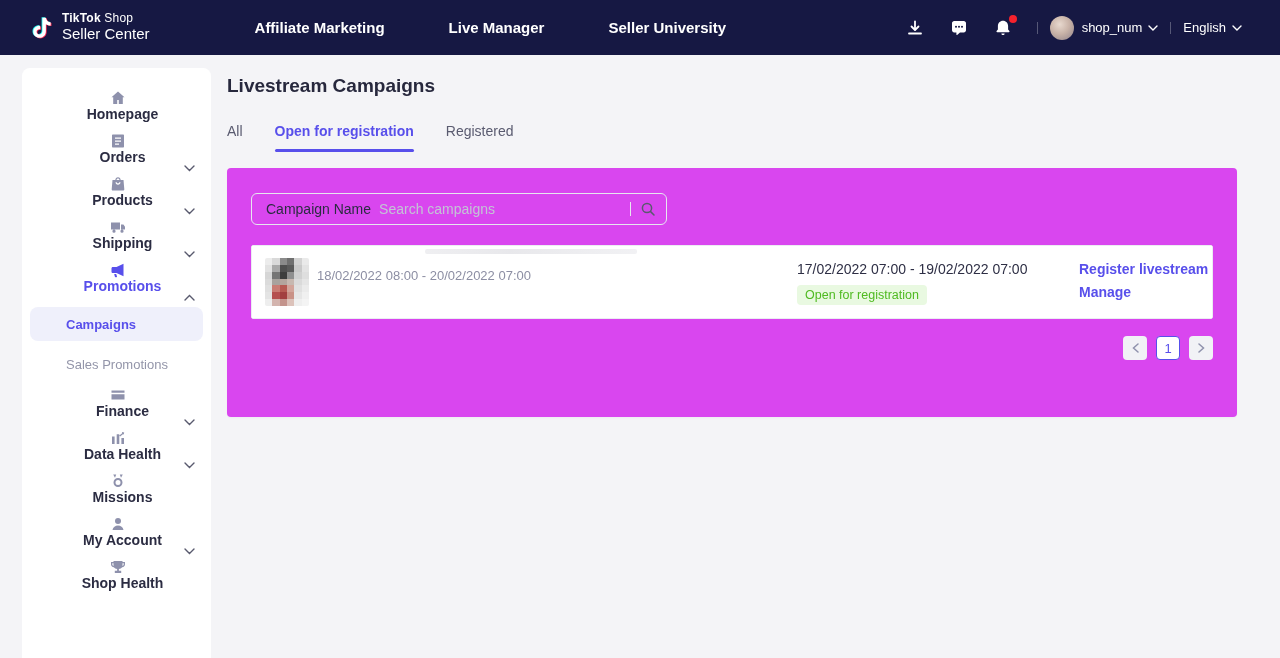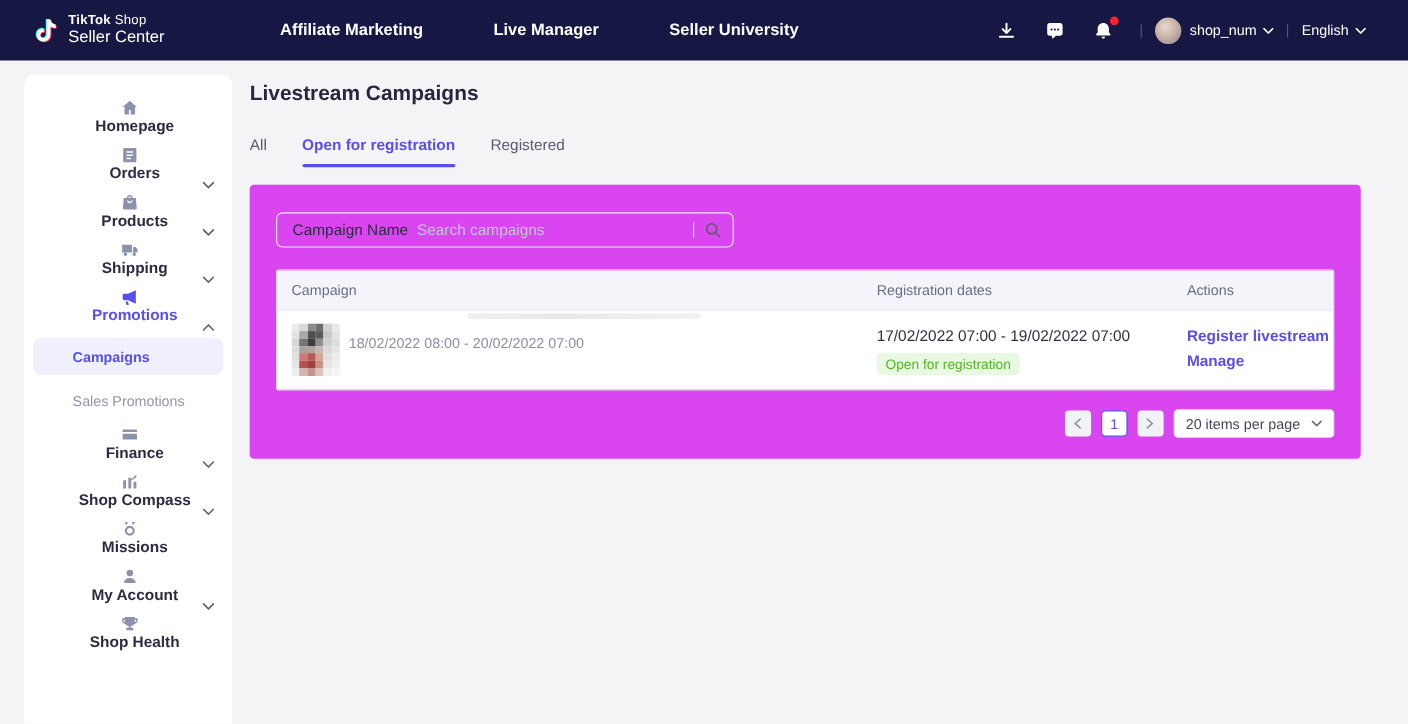--- a/index.html
+++ b/index.html
@@ -248,21 +248,21 @@
         <path d="M1 1l4.5 4.5L10 1"></path>
       </svg>
   </div>
 
   <div class="side-item">
     <span class="side-icon">
       <svg viewBox="0 0 16 16" width="16" height="16" fill="#8E91AC">
           <path d="M2 6.5h2.6v7.5H2V6.5zm4.7-2.2h2.6V14H6.7V4.3zm4.7 3.7H14V14h-2.6V8zM12.2 2l2 .5-.5 2-.8-.2-2.8 2.3-.8-1 2.9-2.3-.2-.8.2-.5z"></path>
         </svg>
     </span>
-    <span class="side-label">Shop Compass</span>
+    <span class="side-label">Data Health</span>
     <svg class="side-chev" viewBox="0 0 11 7" fill="none" stroke="#595A6E" stroke-width="1.4" stroke-linecap="round">
         <path d="M1 1l4.5 4.5L10 1"></path>
       </svg>
   </div>
 
   <div class="side-item">
     <span class="side-icon">
       <svg viewBox="0 0 16 16" width="16" height="16" fill="#8E91AC">
           <path d="M8 5a4.5 4.5 0 110 9 4.5 4.5 0 010-9zm0 2a2.5 2.5 0 100 5 2.5 2.5 0 000-5zM3.2 1.5h3L5 4.8 3.2 1.5zm6.6 0h3L11 4.8 9.8 1.5z"></path>
         </svg>
@@ -308,25 +308,20 @@
       <span class="search-label">Campaign Name</span>
       <input class="search-input" type="text" placeholder="Search campaigns" style="">
       <span class="search-sep"></span>
       <svg class="search-icon" viewBox="0 0 16 16" fill="none" stroke="#595A6E" stroke-width="1.5" stroke-linecap="round">
           <circle cx="7" cy="7" r="4.6"></circle>
           <path d="M10.6 10.6L14 14"></path>
         </svg>
     </div>
 
     <div class="table">
-      <div class="t-head">
-        <div class="col-campaign">Campaign</div>
-        <div class="col-dates">Registration dates</div>
-        <div class="col-actions">Actions</div>
-      </div>
 
       <div class="t-row">
         <div class="col-campaign">
           <div class="thumb" id="thumb-grid">
               <div style="background: rgb(236, 236, 236);"></div>
               <div style="background: rgb(217, 217, 217);"></div>
               <div style="background: rgb(139, 139, 139);"></div>
               <div style="background: rgb(111, 111, 111);"></div>
               <div style="background: rgb(210, 210, 210);"></div>
               <div style="background: rgb(234, 234, 234);"></div>
@@ -388,22 +383,16 @@
         <svg viewBox="0 0 7 10" width="7" height="10" fill="none" stroke="#8F92AD" stroke-width="1.5" stroke-linecap="round">
             <path d="M6 1L1.5 5 6 9"></path>
           </svg>
       </div>
       <div class="pg-page">1</div>
       <div class="pg-btn">
         <svg viewBox="0 0 7 10" width="7" height="10" fill="none" stroke="#8F92AD" stroke-width="1.5" stroke-linecap="round">
             <path d="M1 1l4.5 4L1 9"></path>
           </svg>
       </div>
-      <div class="pg-size">
-        <span>20 items per page</span>
-        <svg viewBox="0 0 10 6" width="10" height="6" fill="none" stroke="#595A6E" stroke-width="1.4" stroke-linecap="round">
-            <path d="M1 1l4 4 4-4"></path>
-          </svg>
-      </div>
     </div>
 
   </section>
 </main>
 
 </body></html>

